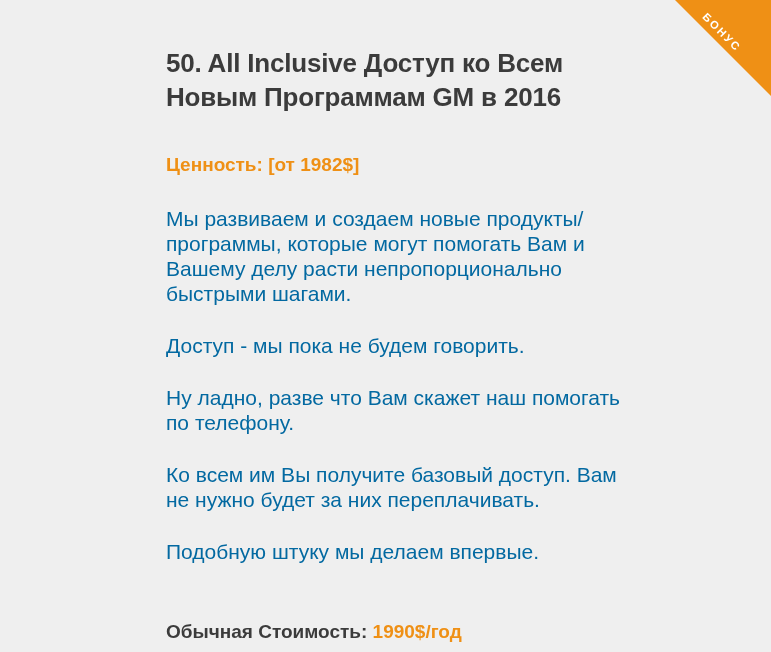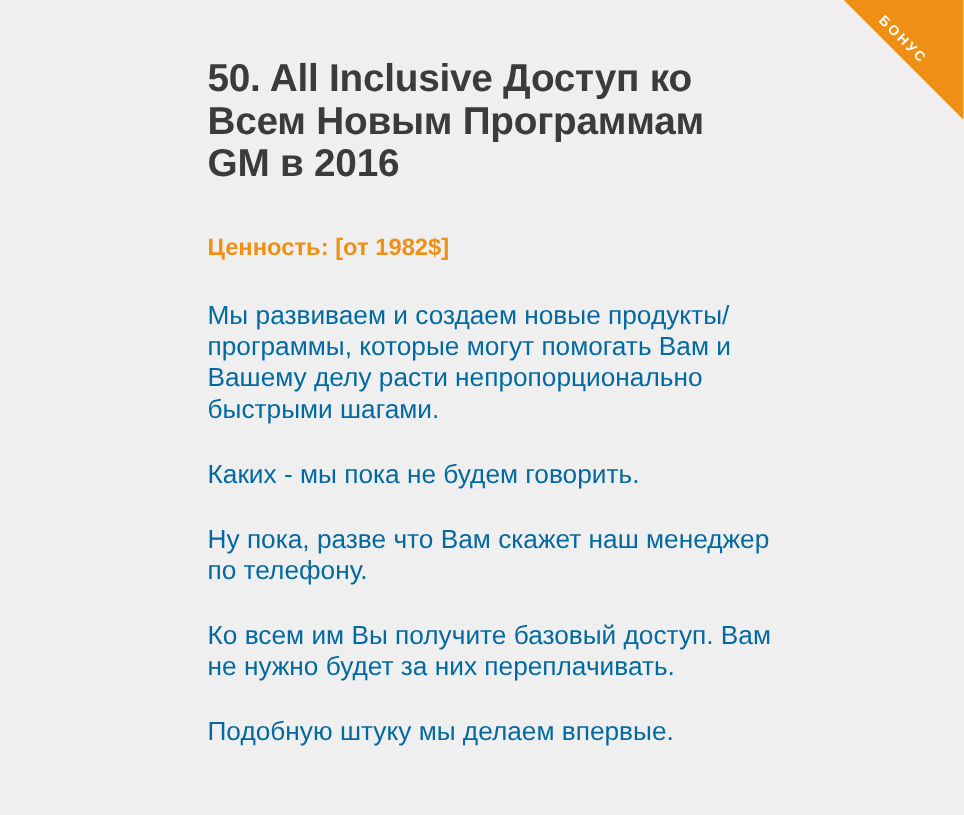--- a/index.html
+++ b/index.html
@@ -26,21 +26,21 @@
     top: 0;
     right: 0;
     bottom: 0;
     background: #efefef;
     overflow: hidden;
   }
   .content {
     padding: 46px 150px 0 166px;
   }
   .title {
-    font-size: 31px;
+    font-size: 26px;
     line-height: 34px;
     font-weight: bold;
     color: #3b3b3b;
     letter-spacing: -0.2px;
     margin: 0 0 38px 0;
     max-width: 470px;
   }
   .value-line {
     font-size: 19px;
     line-height: 26px;
@@ -113,22 +113,22 @@
       <div class="ribbon-text">БОНУС</div>
     </div>
 
     <div class="content">
 
       <h1 class="title">50. All Inclusive Доступ ко Всем Новым Программам GM в 2016</h1>
 
       <p class="value-line">Ценность: [от 1982$]</p>
 
       <p class="para">Мы развиваем и создаем новые продукты/программы, которые могут помогать Вам и Вашему делу расти непропорционально быстрыми шагами.</p>
-      <p class="para">Каких - мы пока не будем говорить.</p>
-      <p class="para">Ну пока, разве что Вам скажет наш менеджер по телефону.</p>
+      <p class="para">Доступ - мы пока не будем говорить.</p>
+      <p class="para">Ну ладно, разве что Вам скажет наш помогать по телефону.</p>
       <p class="para">Ко всем им Вы получите базовый доступ. Вам не нужно будет за них переплачивать.</p>
       <p class="para last">Подобную штуку мы делаем впервые.</p>
 
       <div class="price-row">
         <span>Обычная Стоимость:</span>
         <span class="amount">1990$/год</span>
       </div>
 
     </div>
   </div>

